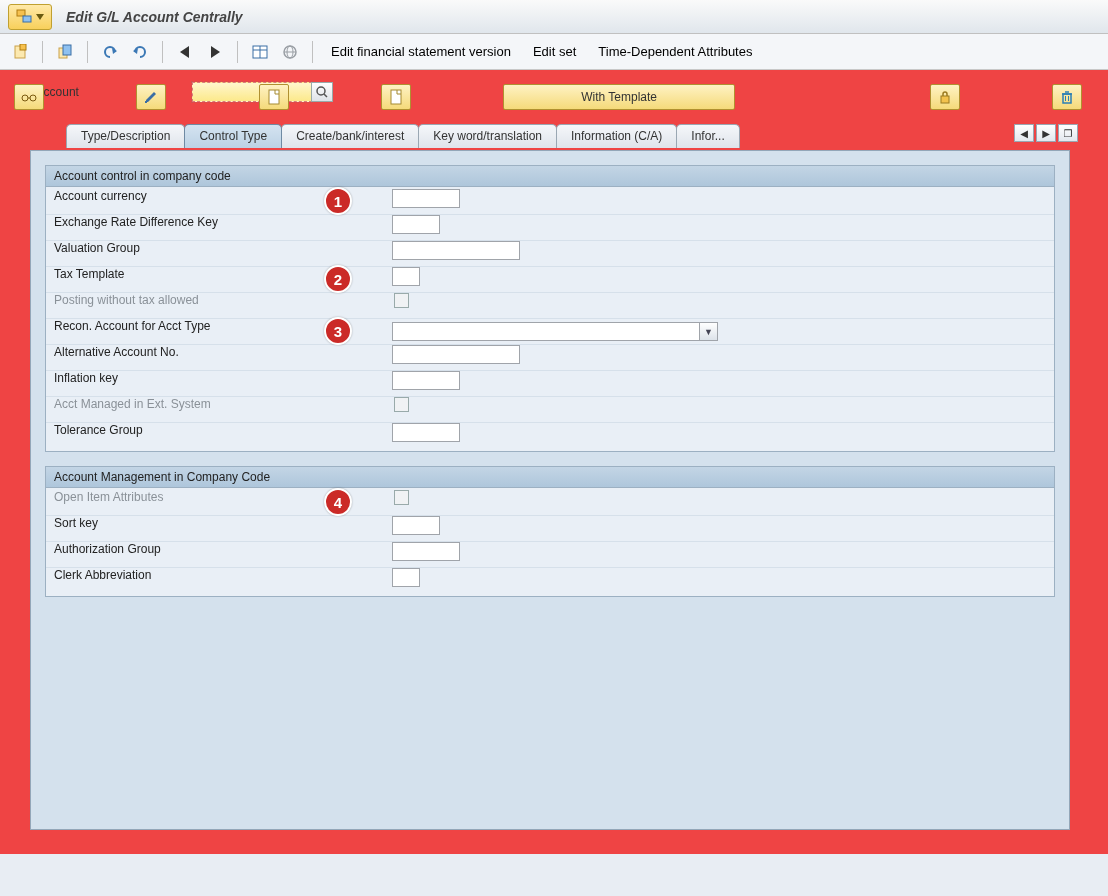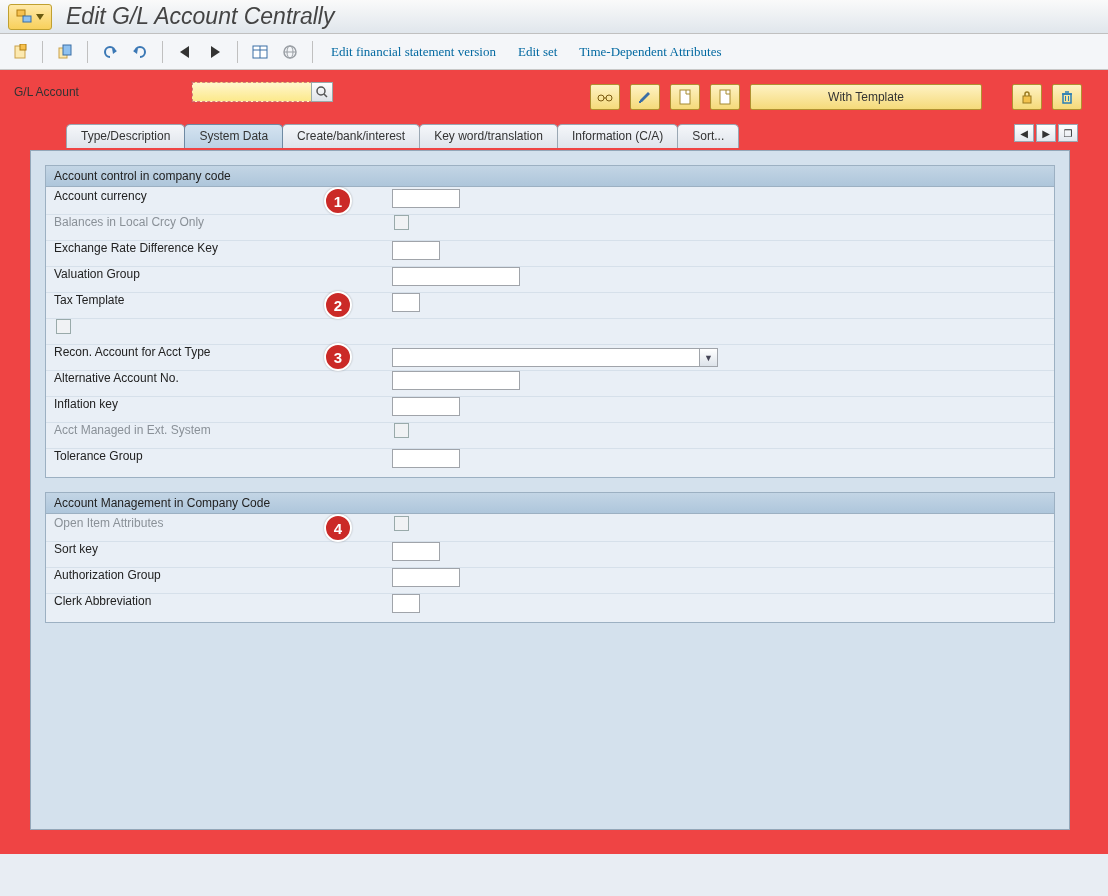--- a/index.html
+++ b/index.html
@@ -22,57 +22,57 @@
   }
   .title-bar .ctx-btn {
     width: 44px; height: 26px;
     background: linear-gradient(#ffe9a8,#f8d05b);
     border: 1px solid #c0a030;
     border-radius: 3px;
     margin-right: 14px;
     display:flex; align-items:center; justify-content:center;
     gap:2px;
   }
-  .title-text { font-size: 23px; font-weight: normal; font-style: italic; color:#444; }
+  .title-text { font-size: 14px; font-weight: bold; font-style: italic; color:#444; }
   .toolbar {
     display:flex; align-items:center;
     background:#f4f6f9;
     border-bottom:1px solid #c8c8c8;
     height: 36px;
     padding: 0 6px;
     gap:2px;
   }
   .tb-btn {
     width:28px; height:26px;
     display:flex; align-items:center; justify-content:center;
     border:1px solid transparent; border-radius:3px;
     cursor:pointer;
   }
   .tb-sep { width:1px; height:22px; background:#c0c0c0; margin:0 6px; }
-  .tb-link { font-size:13px; color:#0369a1; margin:0 10px; cursor:pointer;font-family:Liberation Serif, serif; }
+  .tb-link { font-size:13px; color:#000000; margin:0 10px; cursor:pointer; }
   .header-area {
     padding: 10px 14px 8px 14px;
     background:#ef4444;
   }
   .header-row { display:flex; align-items:center; margin-bottom:4px; min-height:24px;}
   .header-label { width:178px; font-size:12px; }
   .header-input { height:20px; border:1px solid #a0a4aa; background:#fff; padding:0 3px; font-size:12px;}
   .gl-input {
     width:120px; height:20px;
     background: linear-gradient(#fff6cc,#fce98b);
     border:1px dashed #d97b7b;
     outline:1px dotted #d05050;
   }
   .search-help {
     width:22px; height:20px;
     border:1px solid #9aa; background:linear-gradient(#fefefe,#dfe3e8);
     display:flex; align-items:center; justify-content:center;
     font-size:11px; color:#555; margin-left:-1px; cursor:pointer;
   }
-  .action-row { display:flex; justify-content:flex-end; gap:10px; margin-top:-24px; padding-right:12px;}
+  .action-row { display:flex; justify-content:space-between; gap:10px; margin-top:-24px; padding-right:12px;}
   .act-btn {
     height:26px; border:1px solid #b09030; background:linear-gradient(#fef2c3,#f5da7a);
     border-radius:2px; display:flex; align-items:center; justify-content:center; cursor:pointer;
   }
   .act-btn.small{ width:30px; }
   .act-btn.wide{ width:232px; font-size:12px; color:#333;}
   .tab-strip {
     display:flex; align-items:flex-start;
     padding: 14px 16px 0 52px;
     height: 40px;
@@ -276,60 +276,57 @@
           <line x1="5" y1="2" x2="9" y2="2" stroke="#2b7fb5" stroke-width="1.5"></line>
           <line x1="5.5" y1="6" x2="5.5" y2="11" stroke="#2b7fb5"></line>
           <line x1="8.5" y1="6" x2="8.5" y2="11" stroke="#2b7fb5"></line>
         </svg>
       </div>
   </div>
 
   <div class="tab-strip">
 
     <div class="tab">Type/Description</div>
-      <div class="tab active">System Data</div>
+      <div class="tab active">Control Type</div>
       <div class="tab">Create/bank/interest</div>
       <div class="tab">Key word/translation</div>
       <div class="tab">Information (C/A)</div>
-      <div class="tab">Sort...</div>
+      <div class="tab">Infor...</div>
       <div class="tab-nav">
       <div class="tn">◀</div>
       <div class="tn">▶</div>
       <div class="tn">❐</div>
     </div>
   </div>
 
   <div class="content">
 
   <div class="group">
         <div class="group-header">Account control in company code</div>
         <div class="group-body">
           <div class="fld-row">
             <div class="fld-label">Account currency</div>
             <input class="fld-input w-md" style="">
             <div class="ann" style="left: 278px; top: -2px;">1</div>
           </div>
           <div class="fld-row">
-            <div class="fld-label disabled">Balances in Local Crcy Only</div>
-            <div class="checkbox"></div>
-          </div>
-          <div class="fld-row">
             <div class="fld-label">Exchange Rate Difference Key</div>
             <input class="fld-input w-sm" style="">
           </div>
           <div class="fld-row">
             <div class="fld-label">Valuation Group</div>
             <input class="fld-input w-lg" style="">
           </div>
           <div class="fld-row">
             <div class="fld-label">Tax Template</div>
             <input class="fld-input w-xs" style="">
             <div class="ann" style="left: 278px; top: -2px;">2</div>
           </div>
           <div class="fld-row">
+            <div class="fld-label disabled">Posting without tax allowed</div>
             <div class="checkbox"></div>
           </div>
           <div class="fld-row">
             <div class="fld-label">Recon. Account for Acct Type</div>
             <div class="dropdown">
               <input class="fld-input w-xl" style="">
               <div class="dd-arrow">▼</div>
             </div>
             <div class="ann" style="left: 278px; top: -2px;">3</div>
           </div>

